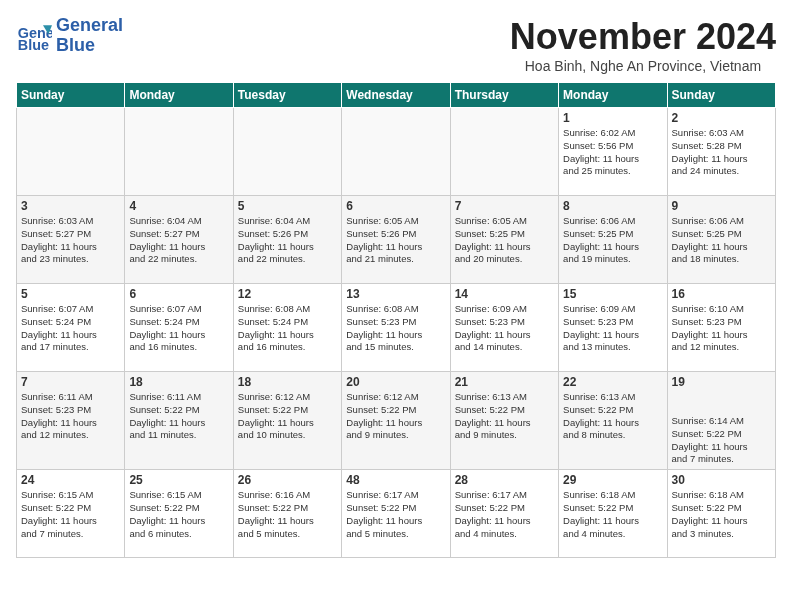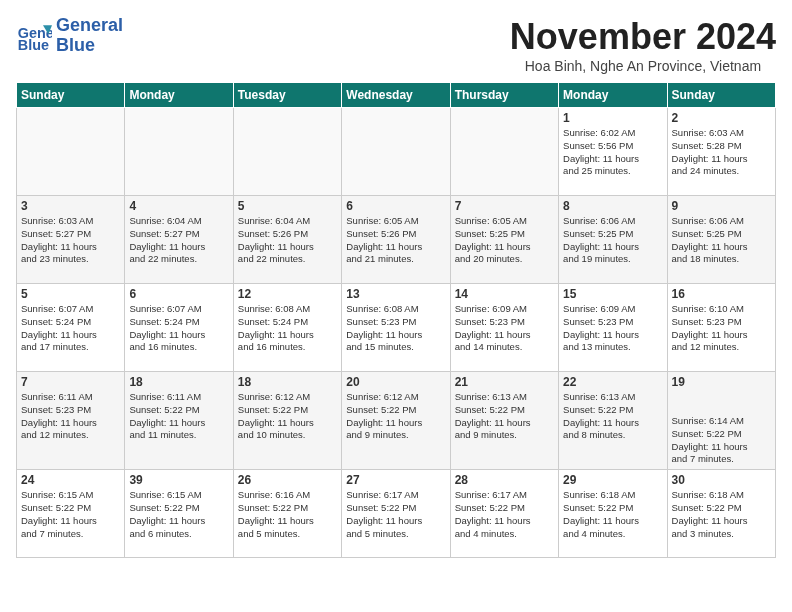--- a/index.html
+++ b/index.html
@@ -297,35 +297,35 @@
       </tr>
       <tr>
         <td>
           <span class="day-num">24</span>
           <div class="day-info" style="white-space: pre-line;">Sunrise: 6:15 AM
 Sunset: 5:22 PM
 Daylight: 11 hours
 and 7 minutes.</div>
         </td>
         <td>
-          <span class="day-num">39</span>
+          <span class="day-num">25</span>
           <div class="day-info" style="white-space: pre-line;">Sunrise: 6:15 AM
 Sunset: 5:22 PM
 Daylight: 11 hours
 and 6 minutes.</div>
         </td>
         <td>
           <span class="day-num">26</span>
           <div class="day-info" style="white-space: pre-line;">Sunrise: 6:16 AM
 Sunset: 5:22 PM
 Daylight: 11 hours
 and 5 minutes.</div>
         </td>
         <td>
-          <span class="day-num">27</span>
+          <span class="day-num">48</span>
           <div class="day-info" style="white-space: pre-line;">Sunrise: 6:17 AM
 Sunset: 5:22 PM
 Daylight: 11 hours
 and 5 minutes.</div>
         </td>
         <td>
           <span class="day-num">28</span>
           <div class="day-info" style="white-space: pre-line;">Sunrise: 6:17 AM
 Sunset: 5:22 PM
 Daylight: 11 hours

